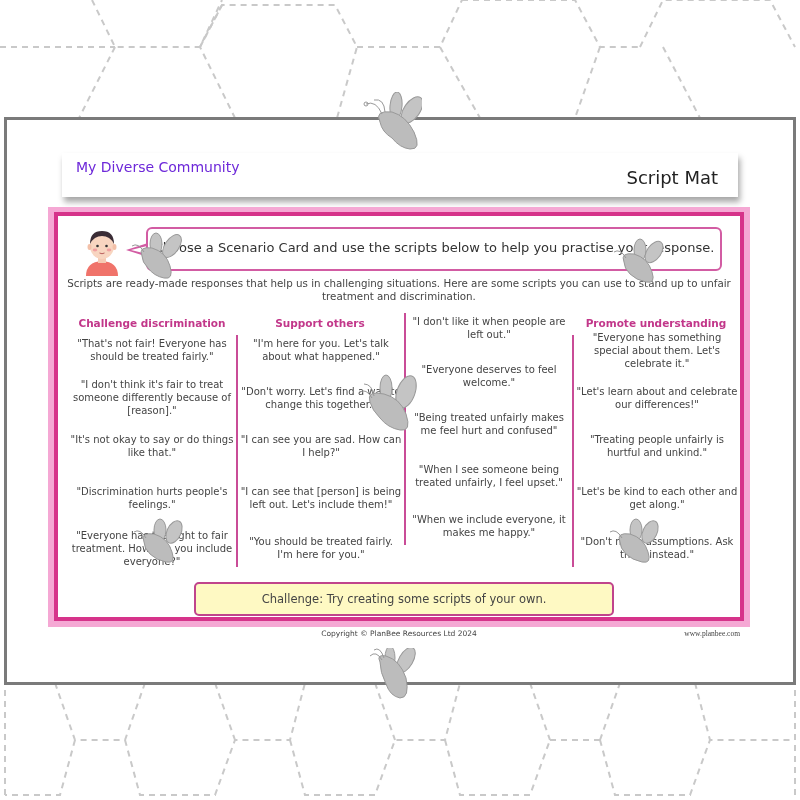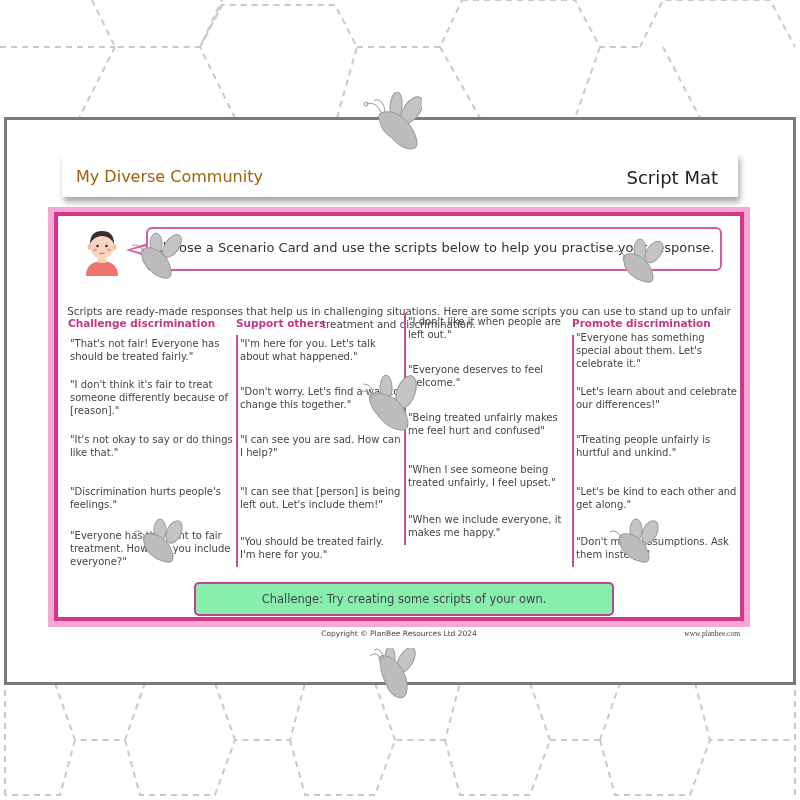--- a/index.html
+++ b/index.html
@@ -1,36 +1,36 @@
 <!DOCTYPE html>
 <html><head>
 <meta charset="utf-8">
 <style>
   html,body{margin:0;padding:0;}
   body{width:800px;height:800px;position:relative;overflow:hidden;background:#ffffff;font-family:"DejaVu Sans","Liberation Sans",sans-serif;}
   .hex-bg{position:absolute;left:0;top:0;width:800px;height:800px;z-index:0;}
   .frame{position:absolute;left:4px;top:117px;width:786px;height:562px;border:3px solid #7a7a7a;background:#ffffff;z-index:1;}
   .header-bar{position:absolute;left:62px;top:153px;width:676px;height:44px;background:#fff;box-shadow:2px 5px 6px rgba(0,0,0,0.35);z-index:2;}
-  .header-title{position:absolute;left:14px;top:14px;font-size:16px;color:#a16207;}
+  .header-title{position:absolute;left:14px;top:6px;font-size:14px;color:#6d28d9;}
   .header-right{position:absolute;right:20px;top:14px;font-size:18px;color:#222;}
   .mat-outer{position:absolute;left:48px;top:207px;width:702px;height:420px;background:#f5a8d4;z-index:2;}
   .mat-inner{position:absolute;left:6px;top:5px;right:6px;bottom:6px;border:4px solid #d6338a;background:#fff;}
   .bubble{position:absolute;left:88px;top:11px;width:572px;height:40px;border:2px solid #d25ca3;border-radius:6px;background:#fff;}
   .bubble-text{position:absolute;left:0;right:0;top:11px;text-align:center;font-size:13px;color:#333;}
   .bubble-tail{position:absolute;left:68px;top:27px;width:0;height:0;border-top:7px solid transparent;border-bottom:7px solid transparent;border-right:22px solid #d25ca3;}
   .bubble-tail-in{position:absolute;left:73px;top:30px;width:0;height:0;border-top:4px solid transparent;border-bottom:4px solid transparent;border-right:16px solid #fff;}
   .avatar{position:absolute;left:22px;top:10px;width:44px;height:50px;}
-  .intro{position:absolute;left:8px;right:8px;top:61px;text-align:center;font-size:10.3px;line-height:13px;color:#444;margin-top:28px;}
+  .intro{position:absolute;left:8px;right:8px;top:61px;text-align:center;font-size:10.3px;line-height:13px;color:#444;}
   .cols{position:absolute;left:10px;top:97px;width:672px;height:260px;display:flex;}
-  .col{position:relative;width:168px;}
+  .col{position:relative;width:168px;text-align:center;}
   .col-head{font-size:10.5px;font-weight:bold;color:#c2378a;height:22px;line-height:20px;}
   .col-body{position:relative;height:232px;}
   .col.divided .col-body{border-left:2px solid #c94c97;}
   .script{position:absolute;left:2px;right:2px;font-size:10px;line-height:13px;color:#444;}
-  .challenge{position:absolute;left:136px;top:366px;width:416px;height:30px;border:2px solid #c0448c;border-radius:5px;background:#86efac;text-align:center;font-size:11.5px;line-height:30px;color:#444;}
+  .challenge{position:absolute;left:136px;top:366px;width:416px;height:30px;border:2px solid #c0448c;border-radius:5px;background:#fef9c3;text-align:center;font-size:11.5px;line-height:30px;color:#444;}
   .footer{position:absolute;left:58px;top:629px;width:682px;height:12px;font-size:7.5px;color:#444;z-index:2;text-align:center;}
   .footer .right{position:absolute;right:0;top:0;font-family:Liberation Serif, serif;}
   .bee{position:absolute;z-index:6;}
 </style>
 </head>
 <body>
 
 <svg class="hex-bg" viewBox="0 0 800 800" xmlns="http://www.w3.org/2000/svg">
   <g fill="none" stroke="#c9c9c9" stroke-width="2" stroke-dasharray="6,5">
     <polyline points="92,0 115,47 200,47 222,0"></polyline>
@@ -124,21 +124,21 @@
         <div class="col-body">
           <div class="script" style="top:2px">"I don't like it when people are left out."</div>
           <div class="script" style="top:50px">"Everyone deserves to feel welcome."</div>
           <div class="script" style="top:98px">"Being treated unfairly makes me feel hurt and confused"</div>
           <div class="script" style="top:150px">"When I see someone being treated unfairly, I feel upset."</div>
           <div class="script" style="top:200px">"When we include everyone, it makes me happy."</div>
         </div>
       </div>
 
       <div class="col divided">
-        <div class="col-head">Promote discrimination</div>
+        <div class="col-head">Promote understanding</div>
         <div class="col-body">
           <div class="script" style="top:-4px">"Everyone has something special about them. Let's celebrate it."</div>
           <div class="script" style="top:50px">"Let's learn about and celebrate our differences!"</div>
           <div class="script" style="top:98px">"Treating people unfairly is hurtful and unkind."</div>
           <div class="script" style="top:150px">"Let's be kind to each other and get along."</div>
           <div class="script" style="top:200px">"Don't make assumptions. Ask them instead."</div>
         </div>
       </div>
 
     </div>

